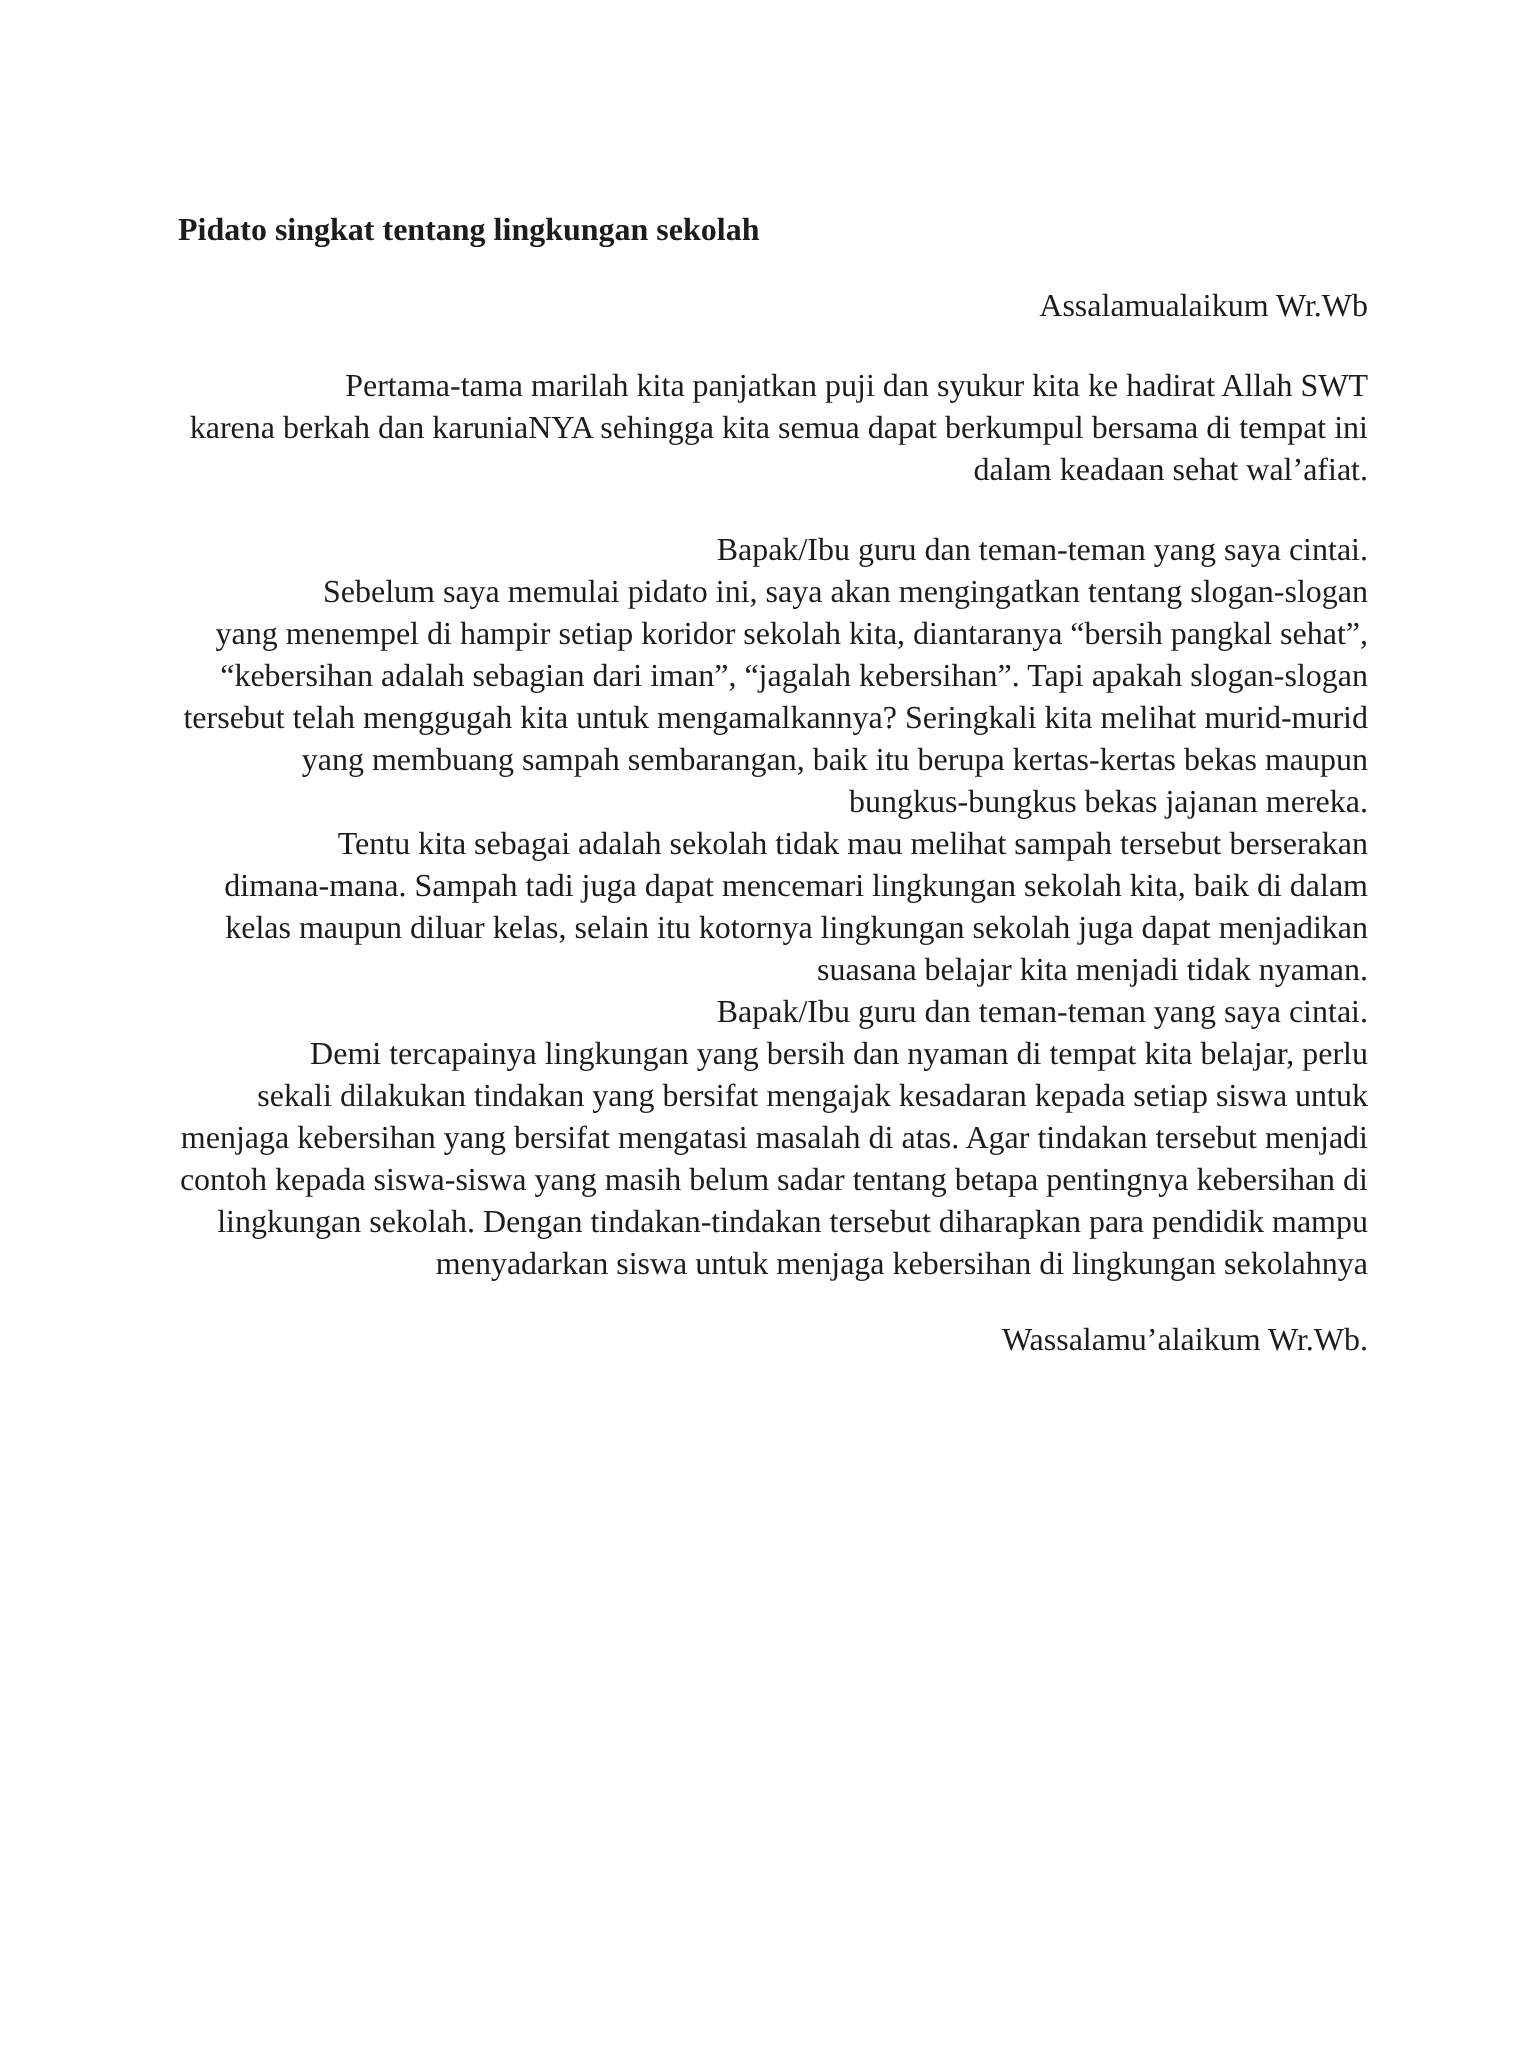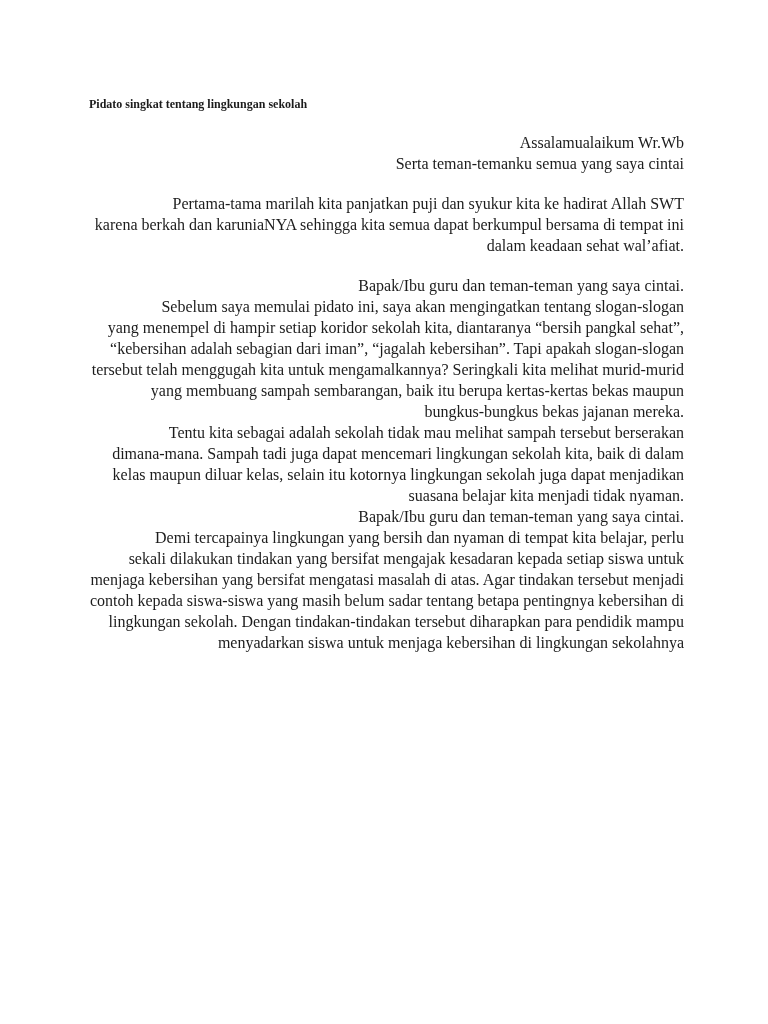--- a/index.html
+++ b/index.html
@@ -15,23 +15,23 @@
     background: #ffffff;
     box-sizing: border-box;
     padding: 93px 84px 0 89px;
     font-family: "Liberation Serif", "DejaVu Serif", serif;
     font-size: 16px;
     line-height: 21px;
     color: #1c1c1c;
     overflow: hidden;
   }
   .doc-title {
-    font-size: 12px;
+    font-size: 16px;
     font-weight: bold;
-    margin: 1px 0 17px 0;
+    margin: 12px 0 17px 0;
   }
   p {
     margin: 0;
     text-align: right;
   }
   .indent {
     text-indent: 48px;
   }
   .gap-sm { margin-top: 17px; }
   .gap-md { margin-top: 19px; }
@@ -39,30 +39,30 @@
 </head>
 <body>
 
 <div class="page">
 
   <h1 class="doc-title">Pidato singkat tentang lingkungan sekolah</h1>
 
   <p class="gap-sm">Assalamualaikum Wr.Wb</p>
 
 
-  <p>Serta teman-temanku semua yang saya cintai</p>
 
   <p class="indent gap-md">Pertama-tama marilah kita panjatkan puji dan syukur kita ke hadirat Allah SWT karena berkah dan karuniaNYA sehingga kita semua dapat berkumpul bersama di tempat ini dalam keadaan sehat wal’afiat.</p>
 
   <p class="indent gap-md">Bapak/Ibu guru dan teman-teman yang saya cintai.</p>
 
   <p class="indent">Sebelum saya memulai pidato ini, saya akan mengingatkan tentang slogan-slogan yang menempel di hampir setiap koridor sekolah kita, diantaranya “bersih pangkal sehat”, “kebersihan adalah sebagian dari iman”, “jagalah kebersihan”. Tapi apakah slogan-slogan tersebut telah menggugah kita untuk mengamalkannya? Seringkali kita melihat murid-murid yang membuang sampah sembarangan, baik itu berupa kertas-kertas bekas maupun bungkus-bungkus bekas jajanan mereka.</p>
 
   <p class="indent">Tentu kita sebagai adalah sekolah tidak mau melihat sampah tersebut berserakan dimana-mana. Sampah tadi juga dapat mencemari lingkungan sekolah kita, baik di dalam kelas maupun diluar kelas, selain itu kotornya lingkungan sekolah juga dapat menjadikan suasana belajar kita menjadi tidak nyaman.</p>
 
   <p class="indent">Bapak/Ibu guru dan teman-teman yang saya cintai.</p>
 
   <p class="indent">Demi tercapainya lingkungan yang bersih dan nyaman di tempat kita belajar, perlu sekali dilakukan tindakan yang bersifat mengajak kesadaran kepada setiap siswa untuk menjaga kebersihan yang bersifat mengatasi masalah di atas. Agar tindakan tersebut menjadi contoh kepada siswa-siswa yang masih belum sadar tentang betapa pentingnya kebersihan di lingkungan sekolah. Dengan tindakan-tindakan tersebut diharapkan para pendidik mampu menyadarkan siswa untuk menjaga kebersihan di lingkungan sekolahnya</p>
 
 
 
+  <p class="gap-sm">Wassalamu’alaikum Wr.Wb.</p>
 
 </div>
 
 </body></html>

